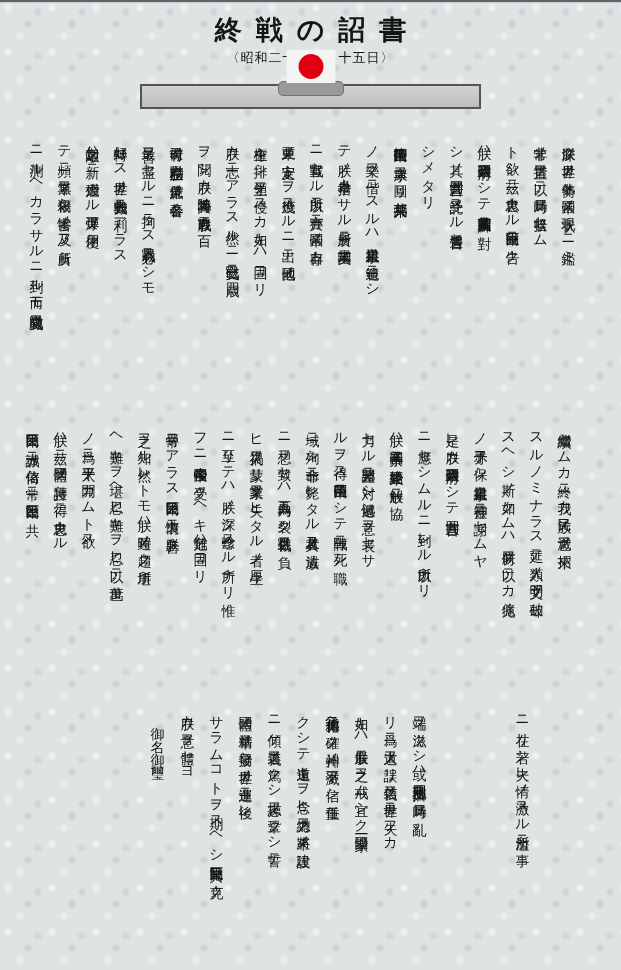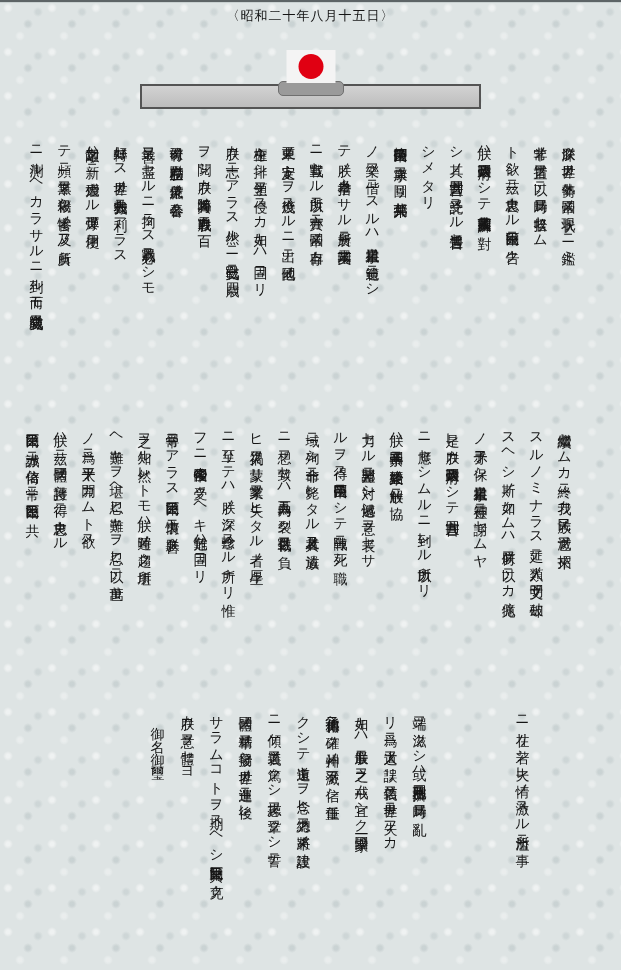--- a/index.html
+++ b/index.html
@@ -60,20 +60,21 @@
     letter-spacing:13px;
     line-height:29px;
   }
 </style>
 </head>
 <body>
 
 <div class="topline"></div>
 
 <header>
+  <h1>終戦の詔書</h1>
   <div class="subtitle">〈昭和二十年八月十五日〉</div>
 </header>
 
 <div class="flag">
   <div class="disc"></div>
 </div>
 <div class="tab"></div>
 <div class="bar"></div>
 
 <section class="band band1">

